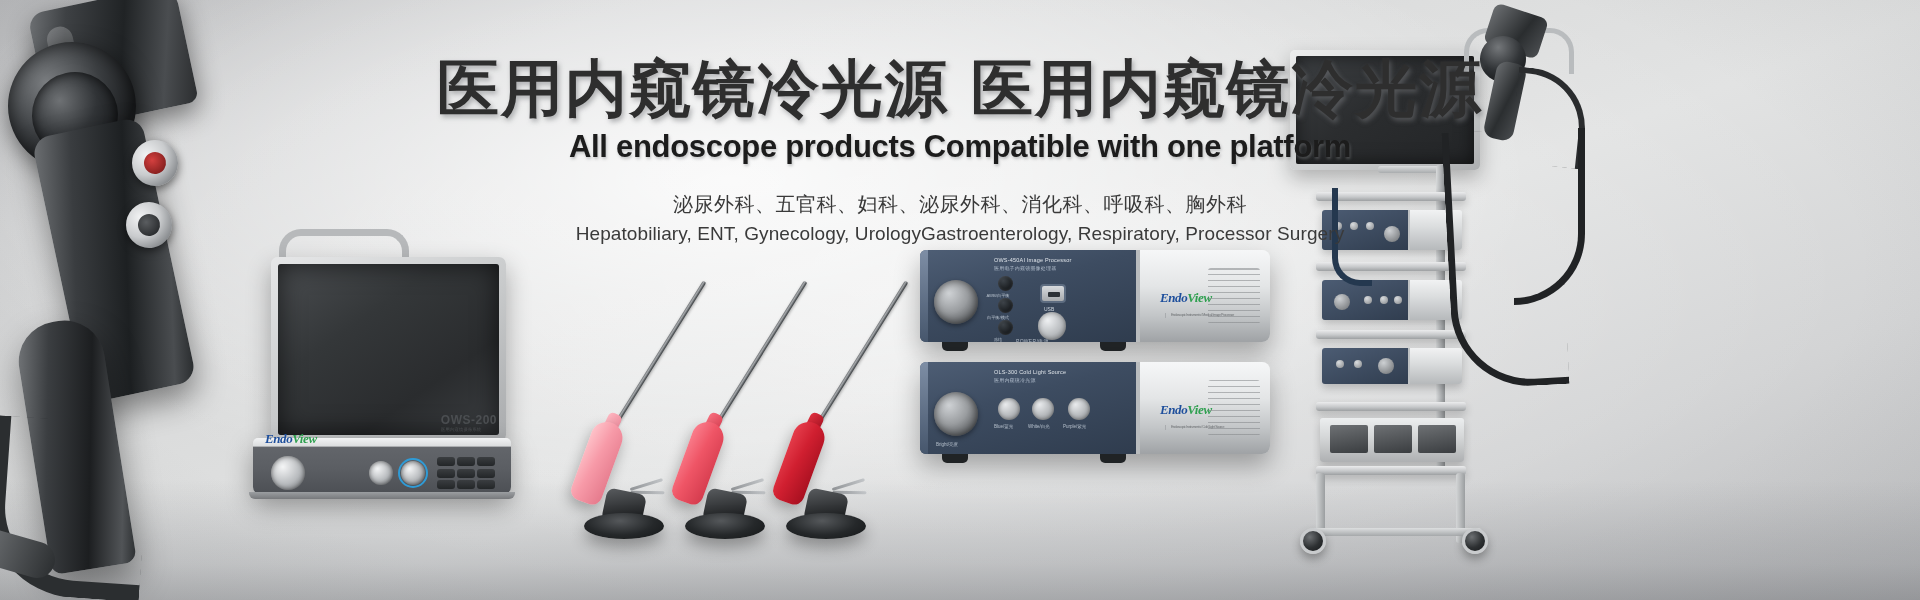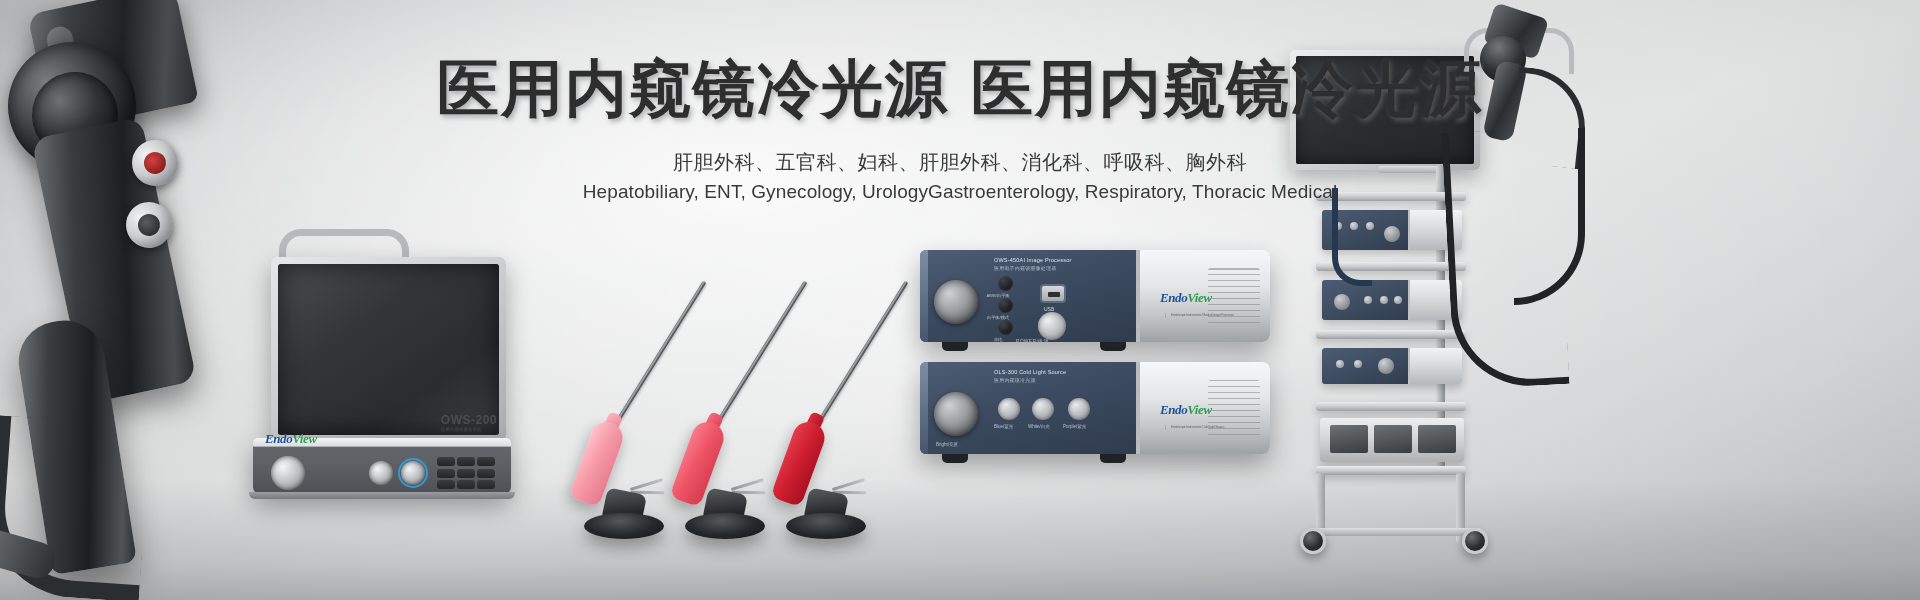--- a/index.html
+++ b/index.html
@@ -727,17 +727,18 @@
     <div class="hs-tube"></div>
     <div class="hs-tube2"></div>
   </div>
 
   <div class="blue-cable"></div>
 
   <div class="text-block">
     <div class="headline">
       <span>医用内窥镜冷光源</span><span class="gap"></span><span>医用内窥镜冷光源</span>
     </div>
-    <div class="desc-cn">肝胆外科、五官科、妇科、肝胆外科、消化科、呼吸科、胸外科</div>
-    <div class="desc-en">Hepatobiliary, ENT, Gynecology, UrologyGastroenterology, Respiratory, Thoracic Medical</div>
+    <div class="subhead">All endoscope products Compatible with one platform</div>
+    <div class="desc-cn">泌尿外科、五官科、妇科、泌尿外科、消化科、呼吸科、胸外科</div>
+    <div class="desc-en">Hepatobiliary, ENT, Gynecology, UrologyGastroenterology, Respiratory, Processor Surgery</div>
   </div>
 
 </div>
 
 </body></html>

